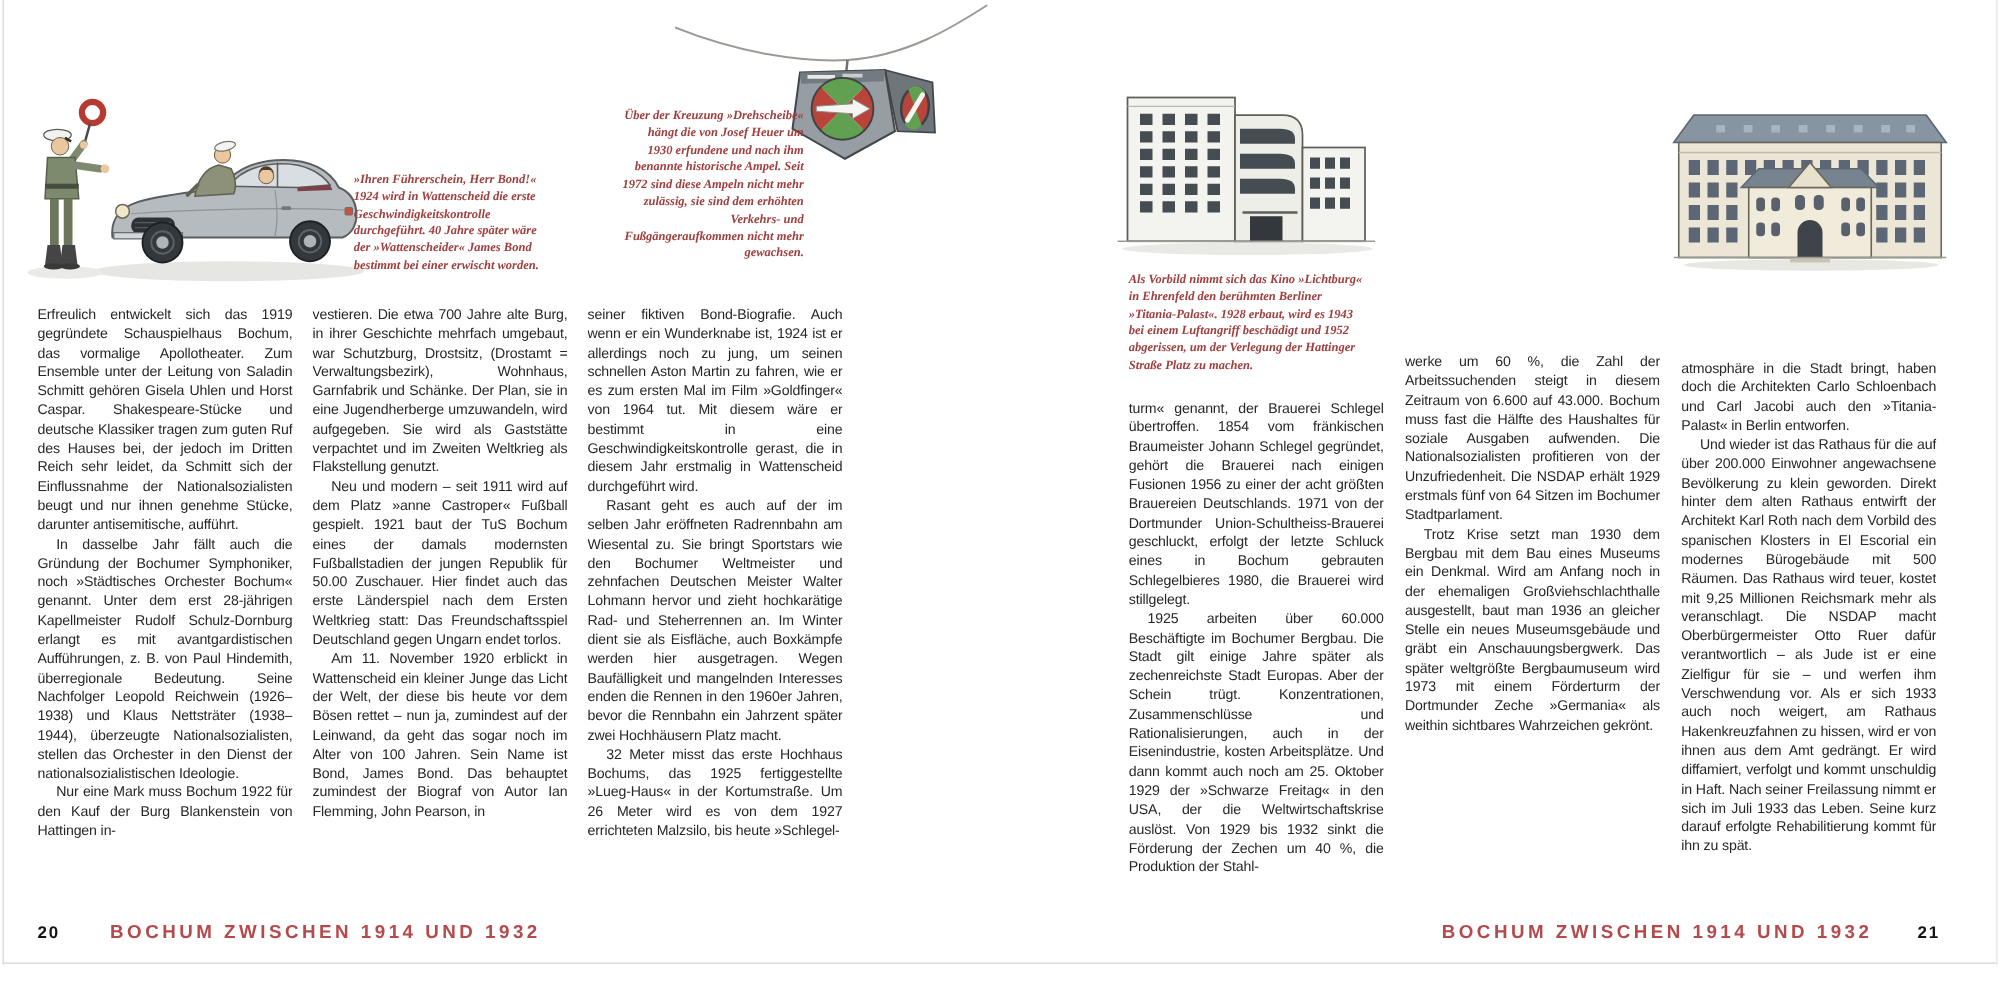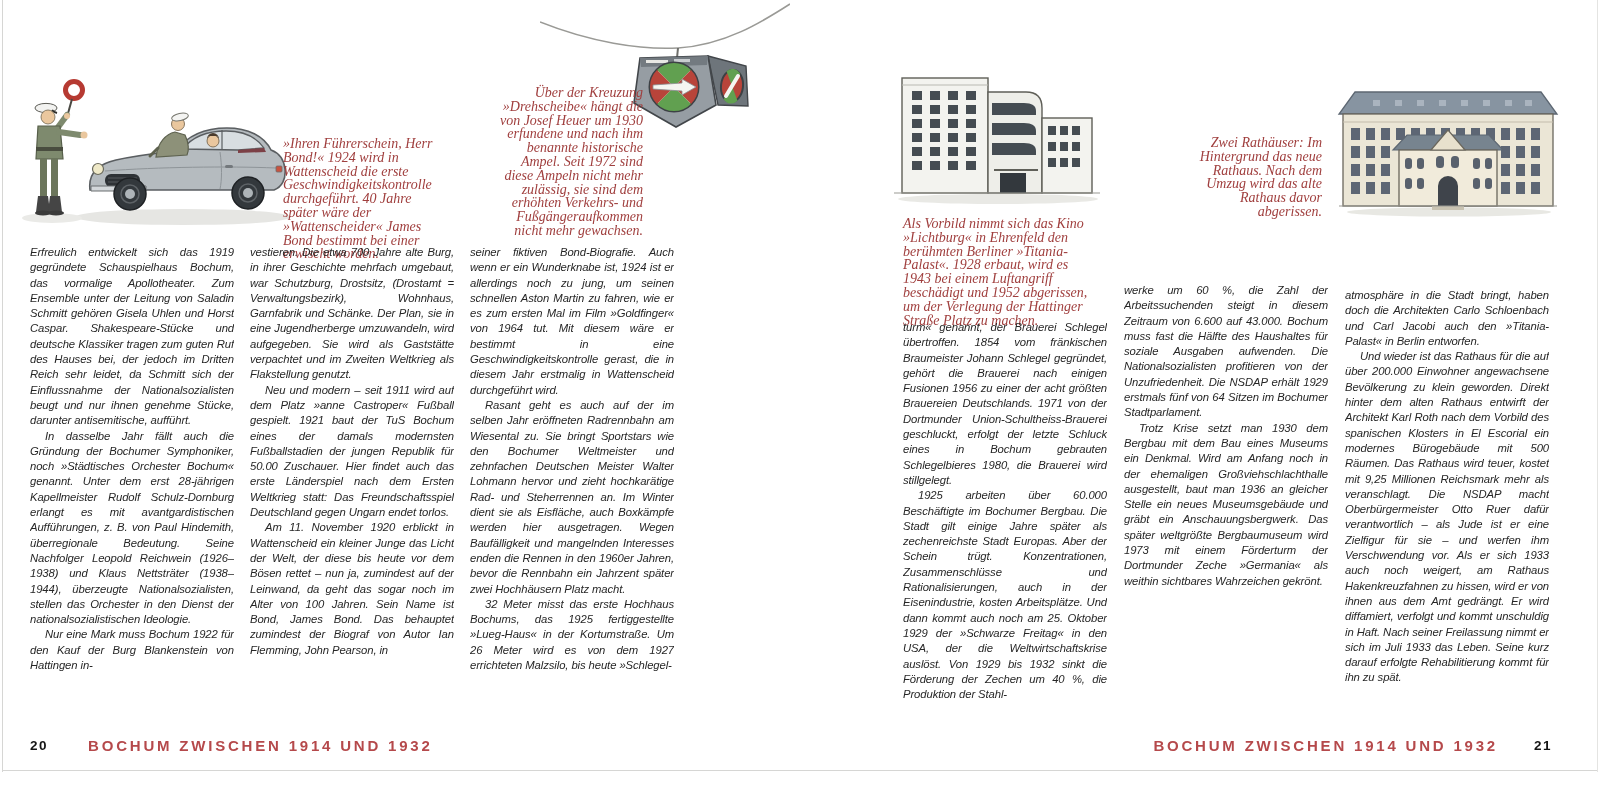--- a/index.html
+++ b/index.html
@@ -6,26 +6,26 @@
   .spread{position:relative;width:1600px;height:800px;background:#ffffff;overflow:hidden;
           font-family:"Liberation Sans","DejaVu Sans",sans-serif;}
   .edge{position:absolute;background:#d6d6d4;}
   .edge.left{left:2px;top:0;width:1px;height:772px;}
   .edge.right{right:2px;top:0;width:1px;height:772px;background:#e4e4e2;}
   .edge.bottom{left:3px;top:770px;width:1594px;height:1px;}
 
   .illus{position:absolute;}
 
   .caption{position:absolute;font-family:"Liberation Serif","DejaVu Serif",serif;
-           font-style:italic;color:#a03f3e;font-size:14px;line-height:13.8px;}
+           font-style:italic;color:#a03f3e;font-size:10px;line-height:13.8px;font-weight:bold;}
   .caption.ra{text-align:right;}
 
   .col{position:absolute;width:204px;color:#262626;font-size:11.3px;line-height:15.3px;
        text-align:justify;max-height:462px;overflow:hidden;letter-spacing:-0.1px;}
-  .col p{margin:0;font-style:italic;}
+  .col p{margin:0;}
   .col p.ind{text-indent:15px;}
 
   .folio{position:absolute;top:737px;display:flex;align-items:center;}
   .pagenum{font-size:13.5px;font-weight:bold;color:#141414;letter-spacing:1.5px;}
   .runhead{font-size:15px;font-weight:bold;color:#b5494b;letter-spacing:2.8px;white-space:nowrap;}
   .folio.fl{left:30px;} .folio.fl .runhead{margin-left:40px;}
   .folio.fr{right:48px;} .folio.fr .runhead{margin-right:36px;}
 </style>
 </head>
 <body>
@@ -221,21 +221,20 @@
         <rect x="114" y="76" width="8" height="12" rx="3.5"></rect>
     </g>
     <path d="M101,126 L101,106 A10,10 0 0 1 121,106 L121,126 Z" fill="#3f444b"></path>
     <rect x="95" y="126" width="32" height="4" fill="#c9c3b2"></rect>
     <line x1="2" y1="126" x2="220" y2="126" stroke="#9a9a94" stroke-width="1.1"></line>
   </svg>
 
   <div class="caption" style="left:283px;top:137px;width:154px;">»Ihren Führerschein, Herr Bond!« 1924 wird in Wattenscheid die erste Geschwindigkeitskontrolle durchgeführt. 40 Jahre später wäre der »Wattenscheider« James Bond bestimmt bei einer erwischt worden.</div>
   <div class="caption ra" style="left:497px;top:86px;width:146px;">Über der Kreuzung »Drehscheibe« hängt die von Josef Heuer um 1930 erfundene und nach ihm benannte historische Ampel. Seit 1972 sind diese Ampeln nicht mehr zulässig, sie sind dem erhöhten Verkehrs- und Fußgängeraufkommen nicht mehr gewachsen.</div>
   <div class="caption" style="left:903px;top:217px;width:192px;">Als Vorbild nimmt sich das Kino »Lichtburg« in Ehrenfeld den berühmten Berliner »Titania-Palast«. 1928 erbaut, wird es 1943 bei einem Luftangriff beschädigt und 1952 abgerissen, um der Verlegung der Hattinger Straße Platz zu machen.</div>
-  <div class="caption ra" style="left:1178px;top:136px;width:144px;">Zwei Rathäuser: Im Hintergrund das neue Rathaus. Nach dem Umzug wird das alte Rathaus davor abgerissen.</div>
 
   <div class="col" style="left:30px;top:245px;">
     <p>Erfreulich entwickelt sich das 1919 gegründete Schauspielhaus Bochum, das vormalige Apollotheater. Zum Ensemble unter der Leitung von Saladin Schmitt gehören Gisela Uhlen und Horst Caspar. Shakespeare-Stücke und deutsche Klassiker tragen zum guten Ruf des Hauses bei, der jedoch im Dritten Reich sehr leidet, da Schmitt sich der Einflussnahme der Nationalsozialisten beugt und nur ihnen genehme Stücke, darunter antisemitische, aufführt.</p>
     <p class="ind">In dasselbe Jahr fällt auch die Gründung der Bochumer Symphoniker, noch »Städtisches Orchester Bochum« genannt. Unter dem erst 28-jährigen Kapellmeister Rudolf Schulz-Dornburg erlangt es mit avantgardistischen Aufführungen, z. B. von Paul Hindemith, überregionale Bedeutung. Seine Nachfolger Leopold Reichwein (1926–1938) und Klaus Nettsträter (1938–1944), überzeugte Nationalsozialisten, stellen das Orchester in den Dienst der nationalsozialistischen Ideologie.</p>
     <p class="ind">Nur eine Mark muss Bochum 1922 für den Kauf der Burg Blankenstein von Hattingen in-</p>
   </div>
   <div class="col" style="left:250px;top:245px;">
     <p>vestieren. Die etwa 700 Jahre alte Burg, in ihrer Geschichte mehrfach umgebaut, war Schutzburg, Drostsitz, (Drostamt = Verwaltungsbezirk), Wohnhaus, Garnfabrik und Schänke. Der Plan, sie in eine Jugendherberge umzuwandeln, wird aufgegeben. Sie wird als Gaststätte verpachtet und im Zweiten Weltkrieg als Flakstellung genutzt.</p>
     <p class="ind">Neu und modern – seit 1911 wird auf dem Platz »anne Castroper« Fußball gespielt. 1921 baut der TuS Bochum eines der damals modernsten Fußballstadien der jungen Republik für 50.00 Zuschauer. Hier findet auch das erste Länderspiel nach dem Ersten Weltkrieg statt: Das Freundschaftsspiel Deutschland gegen Ungarn endet torlos.</p>
     <p class="ind">Am 11. November 1920 erblickt in Wattenscheid ein kleiner Junge das Licht der Welt, der diese bis heute vor dem Bösen rettet – nun ja, zumindest auf der Leinwand, da geht das sogar noch im Alter von 100 Jahren. Sein Name ist Bond, James Bond. Das behauptet zumindest der Biograf von Autor Ian Flemming, John Pearson, in</p>

